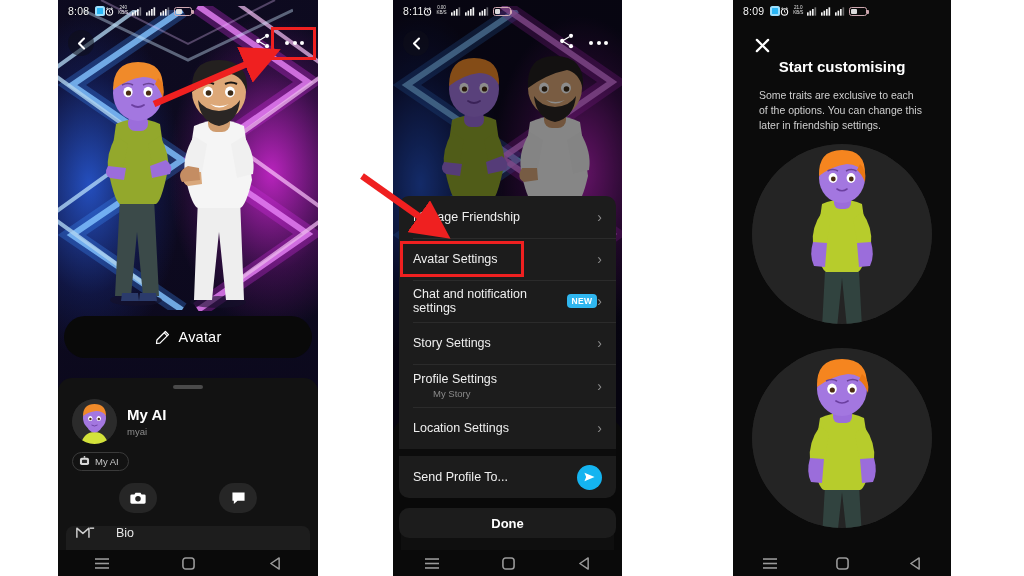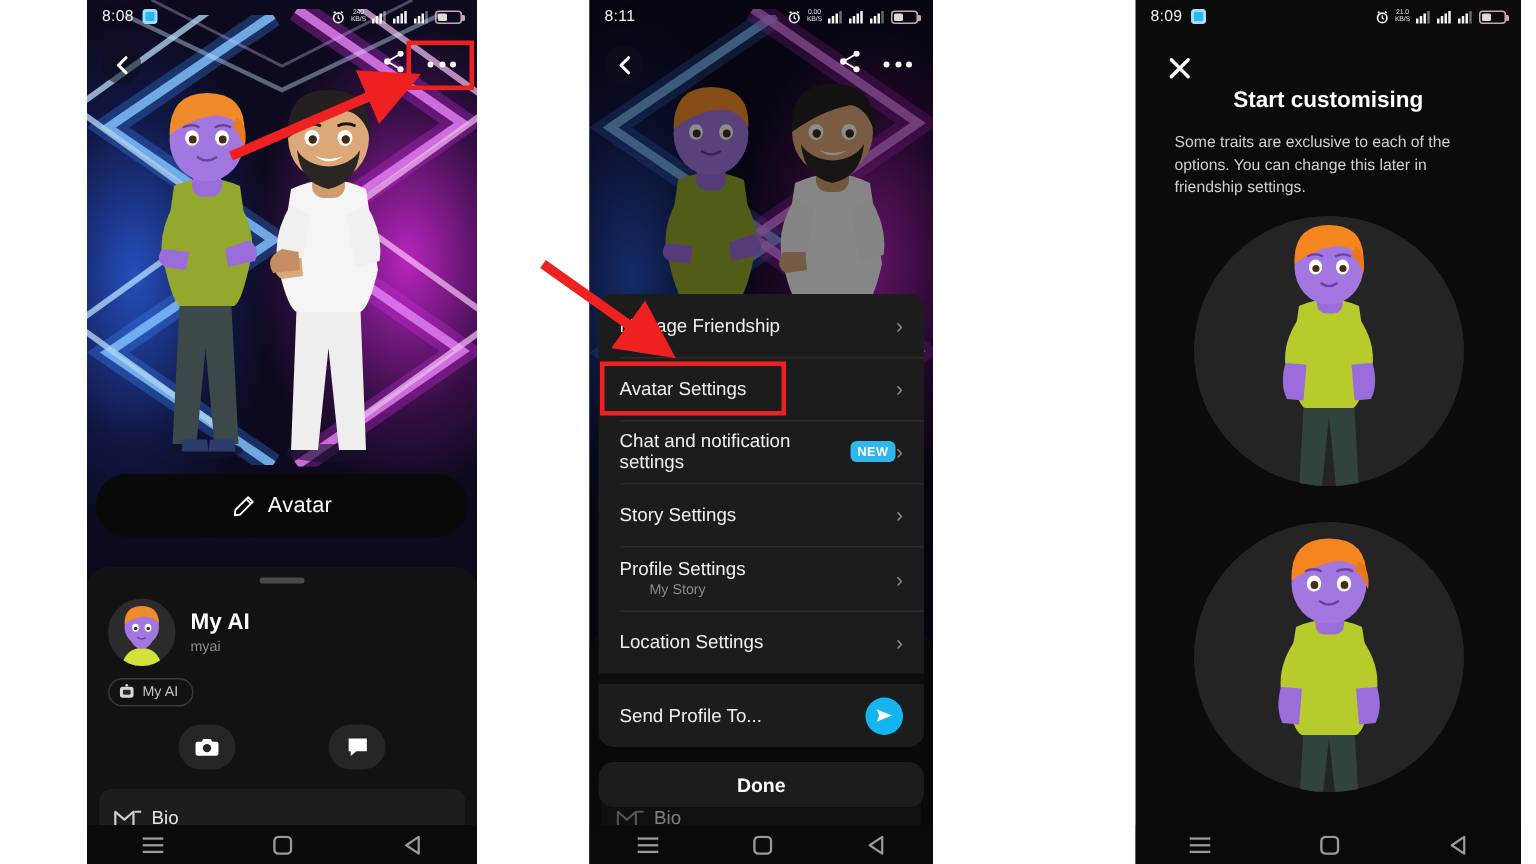--- a/index.html
+++ b/index.html
@@ -11,26 +11,26 @@
   }
   .stage { position: relative; width: 1024px; height: 576px; background: #fff; }
 
   
   .phone {
     position: absolute; top: 0; height: 576px;
     background: #000; overflow: hidden;
   }
   #panel-left   { left: 58px;  width: 260px; }
   #panel-mid    { left: 393px; width: 229px; }
-  #panel-right  { left: 733px; width: 257px; margin-left: 24px; }
+  #panel-right  { left: 733px; width: 218px; }
 
   
   .statusbar {
     position: absolute; top: 0; left: 0; right: 0; height: 22px;
-    display: flex; align-items: center; justify-content: space-between;
+    display: flex; align-items: center; justify-content: flex-start;
     padding: 0 10px; z-index: 40;
     color: #fff; font-size: 10px; letter-spacing: .2px;
   }
   .sb-left { display: flex; align-items: center; gap: 6px; }
   .sb-time { font-size: 10.5px; font-weight: 500; color: #f2f2f2; text-shadow: 0 0 3px rgba(0,0,0,.8); }
   .sb-dot {
     width: 10px; height: 10px; border-radius: 2.5px; background: #29b6f6;
     box-shadow: inset 0 0 0 2px rgba(255,255,255,.55);
   }
   .sb-right { display: flex; align-items: center; gap: 4px; opacity: .95; }
@@ -112,21 +112,21 @@
     color: #c6c6c6; font-size: 9.5px;
   }
   .roundbtns { display: flex; justify-content: center; gap: 62px; margin-top: 12px; }
   .roundbtn {
     width: 38px; height: 30px; border-radius: 16px; background: #262626;
     display: flex; align-items: center; justify-content: center;
   }
   .biorow {
     position: absolute; left: 8px; right: 8px; bottom: 24px; height: 26px;
     background: #1d1d1d; border-radius: 8px 8px 0 0;
-    display: flex; align-items: flex-end; gap: 6px; padding: 0 10px;
+    display: flex; align-items: flex-start; gap: 21px; padding: 0 10px;
     color: #e6e6e6; font-size: 12.5px;
   }
 
   
   .navbar {
     position: absolute; left: 0; right: 0; bottom: 0; height: 26px;
     background: #0a0a0a; display: flex; align-items: center;
     justify-content: space-around; z-index: 60;
   }
 

